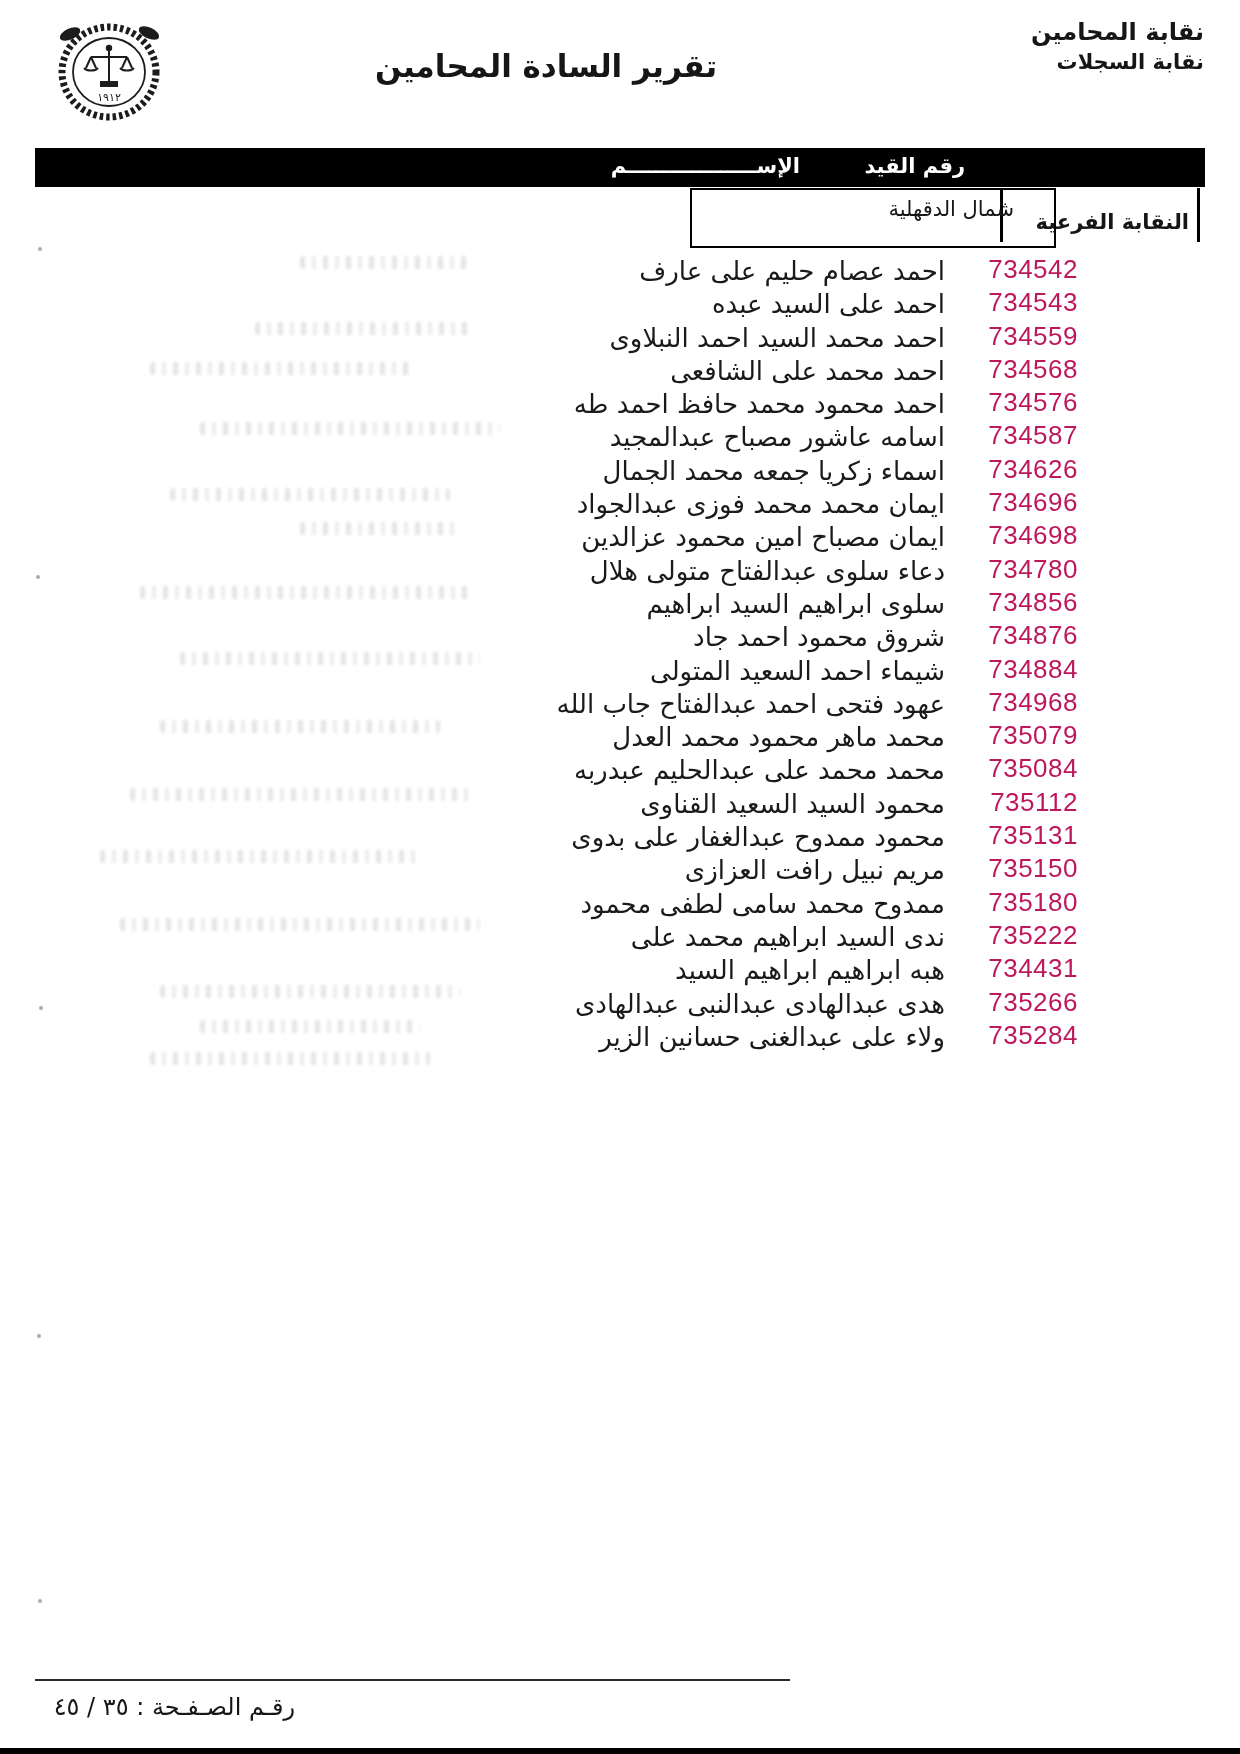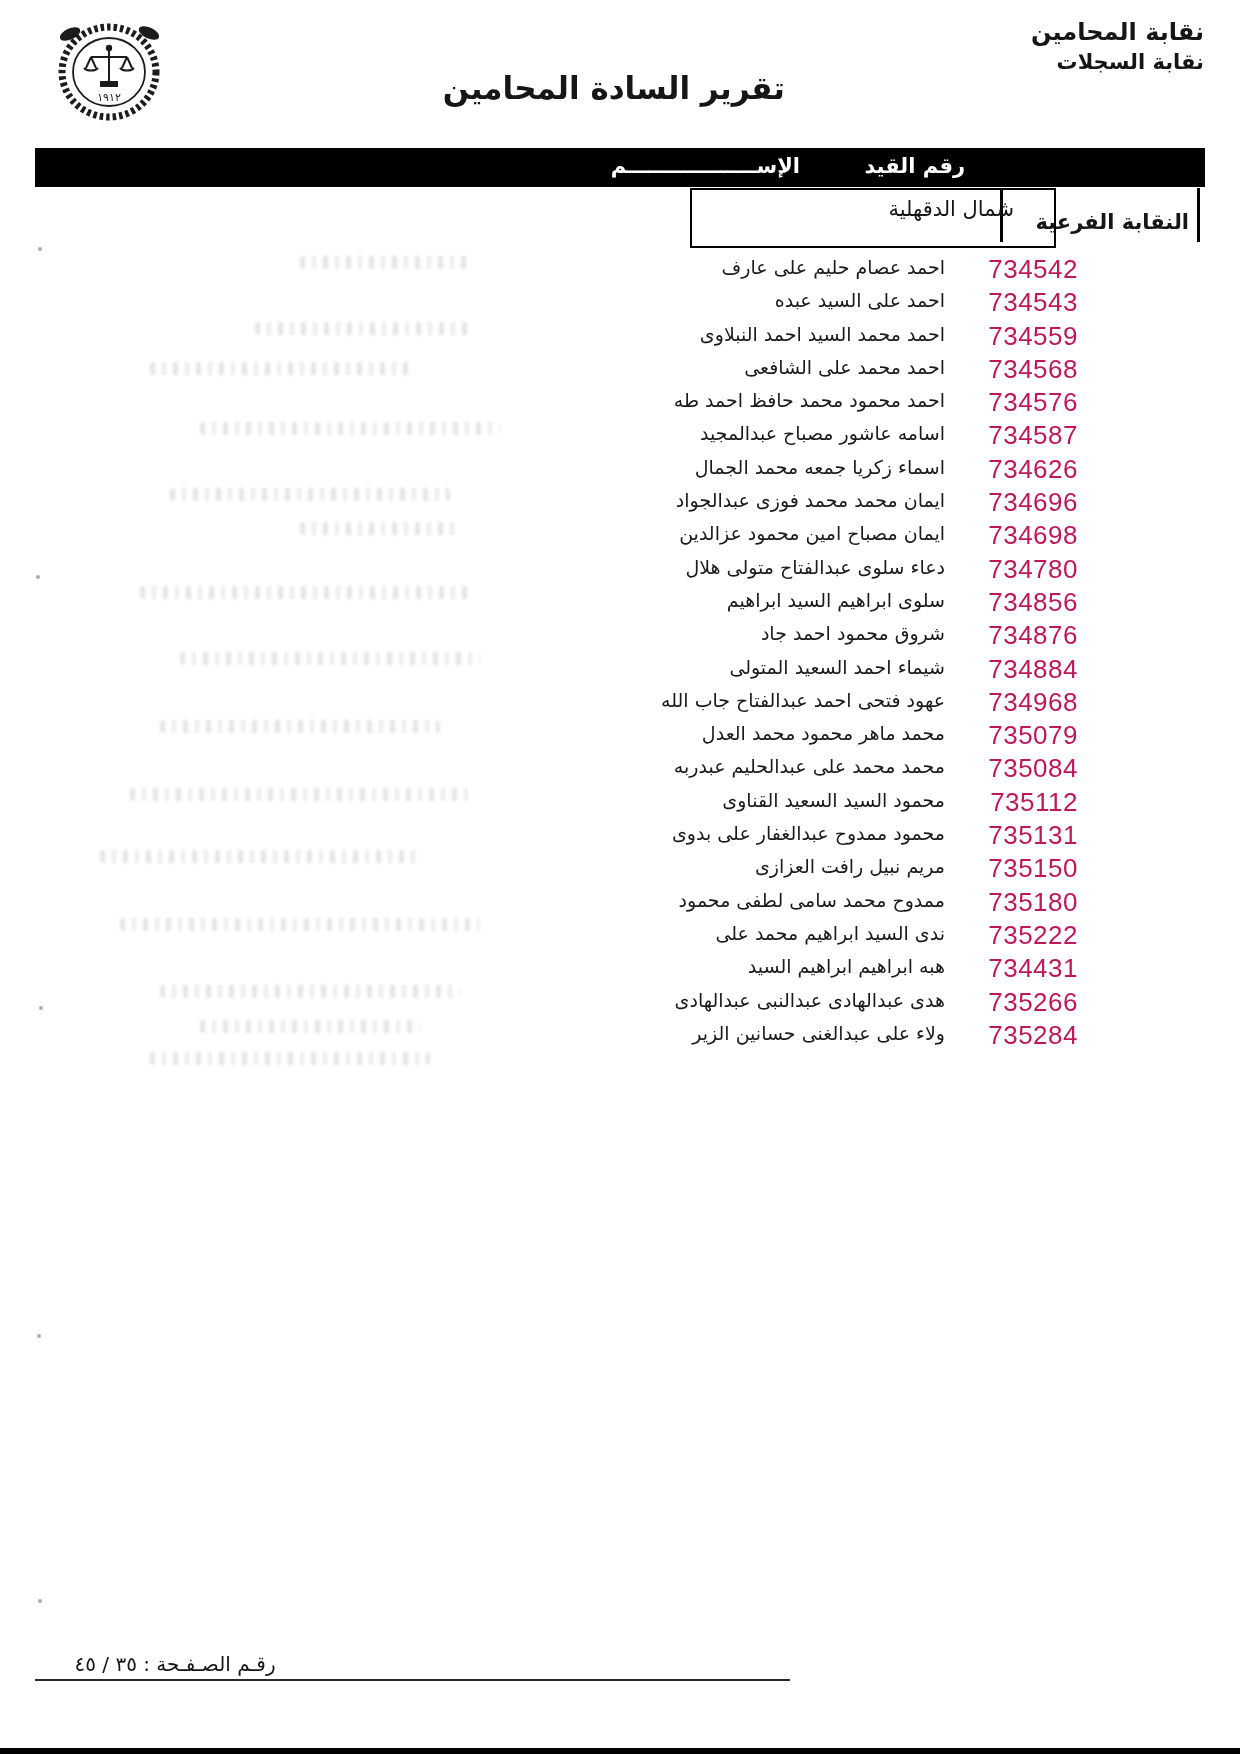--- a/index.html
+++ b/index.html
@@ -13,22 +13,22 @@
     color:#161616;
   }
   
   .org-block{
     position:absolute; top:16px; right:36px;
     text-align:right; direction:rtl; line-height:1.35;
   }
   .org-line1{font-size:24px; font-weight:bold;}
   .org-line2{font-size:21px; font-weight:bold;}
   .doc-title{
-    position:absolute; top:70px; left:375px; width:410px;
-    text-align:right; direction:rtl;
+    position:absolute; top:48px; left:375px; width:410px;
+    text-align:left; direction:rtl;
     font-size:31px; font-weight:bold;
   }
   .logo{position:absolute; top:20px; left:50px; width:118px; height:108px;}
   
   .col-bar{
     position:absolute; top:148px; left:35px; width:1170px; height:39px;
     background:#000;
   }
   .col-bar .col-regno{
     position:absolute; top:6px; right:240px;
@@ -53,41 +53,41 @@
     display:flex; align-items:flex-start;
     padding:7px 40px 0 0; box-sizing:border-box; white-space:nowrap;
   }
   
   .rows{
     position:absolute; top:252px; left:430px; width:648px;
   }
   .row{position:relative; height:33.3px;}
   .row .name{
     position:absolute; right:133px; top:4px;
-    direction:rtl; font-size:19px; white-space:nowrap; color:#1a1a1a;
+    direction:rtl; font-size:26px; white-space:nowrap; color:#1a1a1a;
   }
   .row .num{
     position:absolute; right:0; top:2px; width:112px;
     text-align:right; font-family:"Liberation Sans", sans-serif;
     font-size:26px; color:#be185d; letter-spacing:0.5px;
   }
   
   .smudge{
     position:absolute; height:13px; border-radius:4px;
     background:repeating-linear-gradient(90deg,
       rgba(45,45,45,.38) 0 5px, transparent 5px 12px,
       rgba(45,45,45,.28) 12px 16px, transparent 16px 23px);
     filter:blur(1.6px); opacity:.32;
   }
   .speck{position:absolute; width:4px; height:4px; background:#444; border-radius:50%; opacity:.45;}
   
   .footer-rule{position:absolute; top:1679px; left:35px; width:755px; height:2px; background:#2a2a2a;}
   .footer-page{
-    position:absolute; top:1652px; left:55px; width:240px;
-    direction:rtl; text-align:center; font-size:20px; white-space:nowrap;
+    position:absolute; top:1693px; left:55px; width:240px;
+    direction:rtl; text-align:center; font-size:24px; white-space:nowrap;
   }
   .bottom-strip{position:absolute; left:0; top:1748px; width:1240px; height:6px; background:#000;}
 </style>
 </head>
 <body>
 
 <div class="page">
 
   <svg class="logo" viewBox="0 0 118 108" xmlns="http://www.w3.org/2000/svg">
     <ellipse cx="59" cy="52" rx="47" ry="45" fill="none" stroke="#1c1c1c" stroke-width="7" stroke-dasharray="3.5 3"></ellipse>

